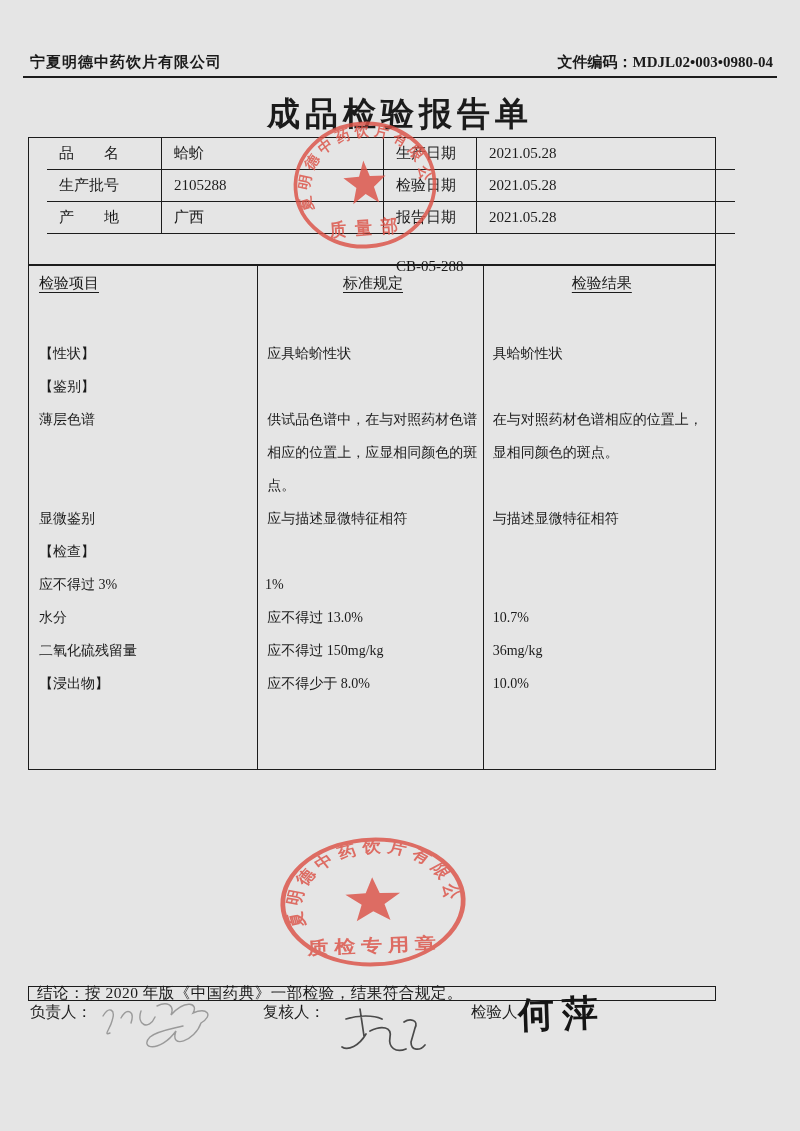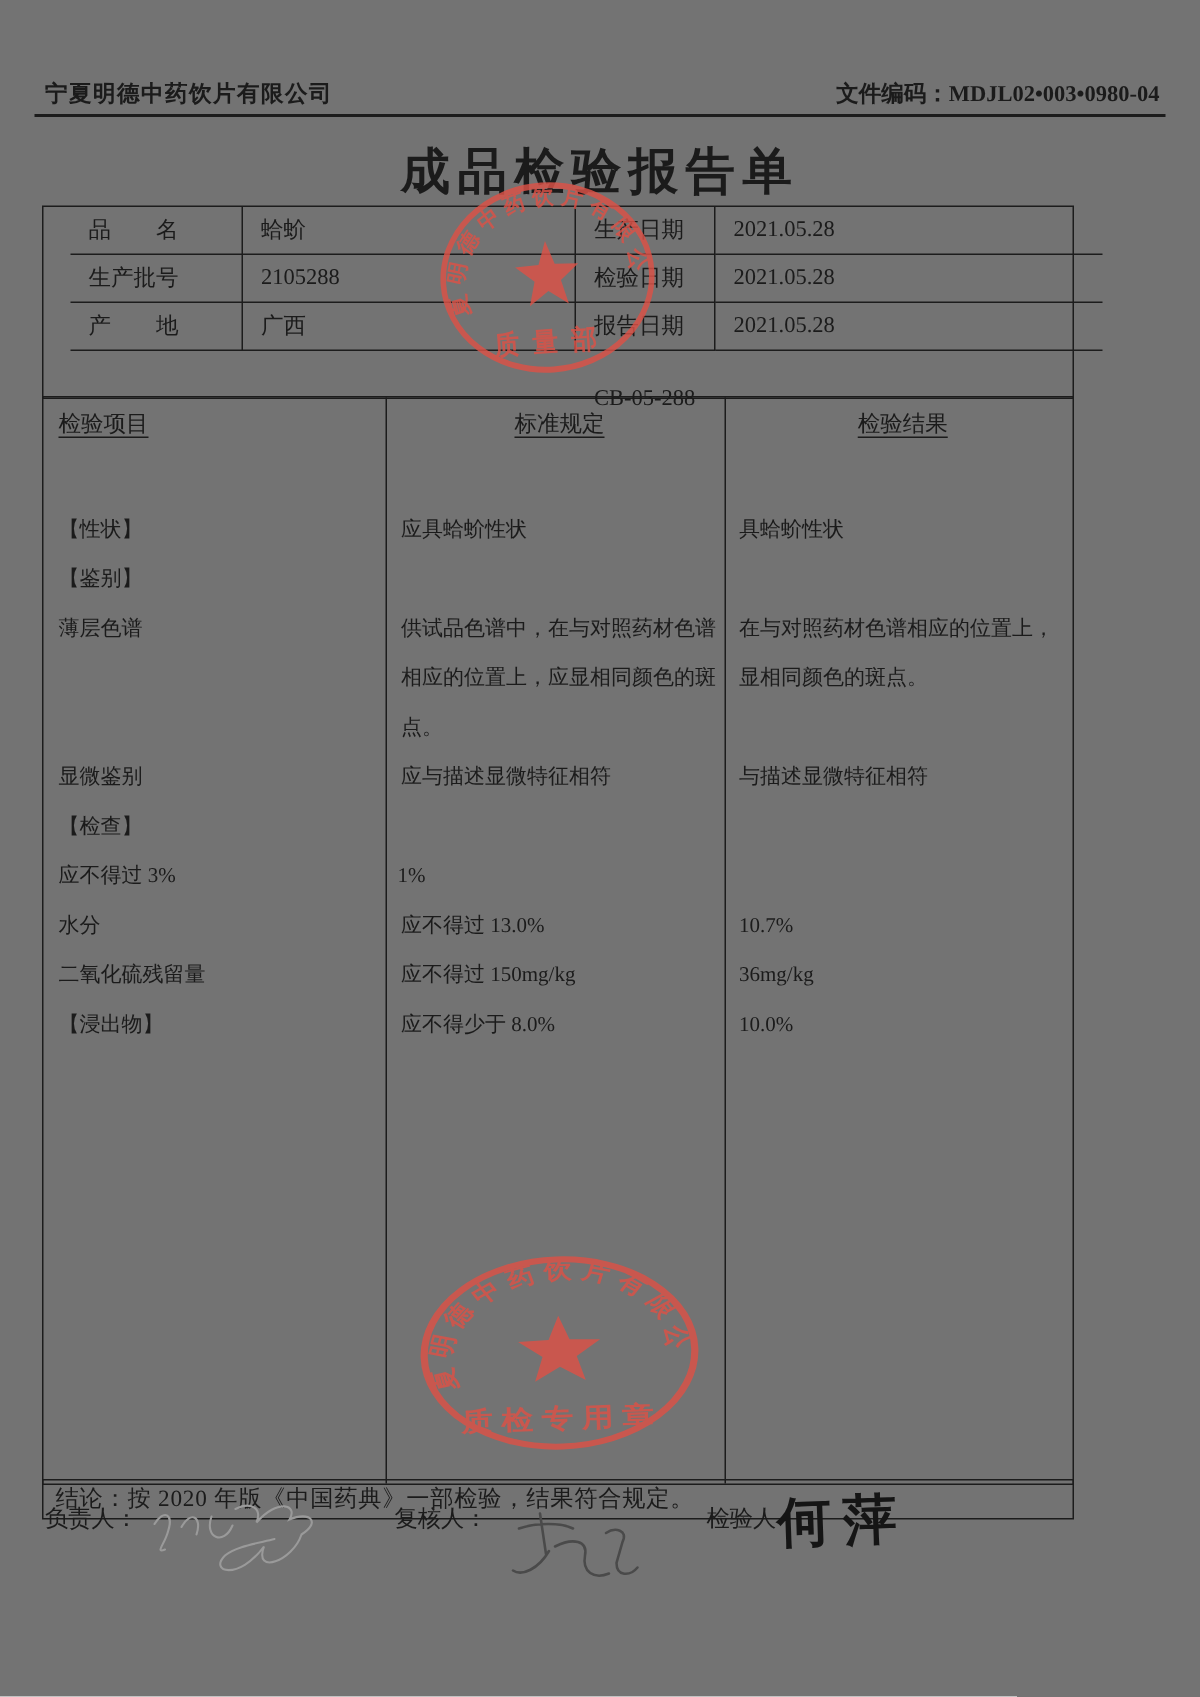--- a/index.html
+++ b/index.html
@@ -1,17 +1,17 @@
 <!DOCTYPE html>
 <html><head>
 <meta charset="utf-8">
 <style>
   html,body{margin:0;padding:0;background:#fff;}
   .page{
-    position:relative;width:800px;height:1131px;background:#737373;overflow:hidden;
+    position:relative;width:800px;height:1131px;background:#e5e5e5;overflow:hidden;
     font-family:"Liberation Serif","DejaVu Serif",serif;color:#1b1b1b;
   }
   
   .hdr-left{position:absolute;left:30px;top:53px;font-size:15px;font-weight:bold;letter-spacing:1px;}
   .hdr-right{position:absolute;right:27px;top:53px;font-size:15px;font-weight:bold;}
   .hdr-rule{position:absolute;left:23px;top:76px;width:754px;height:2px;background:#1c1c1c;}
   .title{position:absolute;left:0;top:82px;width:100%;text-align:center;
          font-size:33px;font-weight:bold;letter-spacing:5px;margin-top:10px;}
   
   .info-table{
@@ -25,37 +25,37 @@
   .info-table > div{
     box-sizing:border-box;display:flex;align-items:center;
     padding-left:12px;border-right:1.5px solid #1c1c1c;border-bottom:1.5px solid #1c1c1c;
   }
   .info-table > div.lastcol{border-right:none;}
   .info-table > div.lastrow{border-bottom:none;}
   .info-table > div.span12{grid-column:1/3;}
   .info-table > div.span34{grid-column:3/5;}
   
   .main-table{
-    position:absolute;left:28px;top:264px;width:688px;height:726px;
+    position:absolute;left:28px;top:264px;width:688px;height:506px;
     box-sizing:border-box;border:1.5px solid #1c1c1c;font-size:14px;padding-left:29px;
   }
   .vline{position:absolute;top:0;bottom:0;width:1.5px;background:#1c1c1c;}
   .vline.v1{left:227.5px;}
   .vline.v2{left:453.5px;}
   .mt-rows{position:absolute;left:0;top:0;width:100%;}
   .r{display:flex;min-height:33px;line-height:33px;}
   .r .c1{width:229px;box-sizing:border-box;padding-left:10px;}
   .r .c2{width:226px;box-sizing:border-box;padding:0 4px 0 10px;white-space:pre-wrap;}
   .r .c3{width:233px;box-sizing:border-box;padding:0 4px 0 10px;white-space:pre-wrap;}
   .r.head{height:72px;line-height:22px;padding-top:7px;box-sizing:border-box;font-size:15px;}
   .r.head .c2,.r.head .c3{text-align:center;}
   .r.head span{text-decoration:underline;text-underline-offset:4px;}
   
   .conclusion{
-    position:absolute;left:28px;top:986px;width:688px;height:27px;box-sizing:border-box;
+    position:absolute;left:28px;top:986px;width:688px;height:15px;box-sizing:border-box;
     border:1.5px solid #1c1c1c;display:flex;align-items:center;padding-left:8px;
     font-size:15.5px;letter-spacing:.5px;
   }
   
   .signs{position:absolute;left:0;top:994px;width:800px;height:80px;font-size:15.5px;}
   .sig-label{position:absolute;top:8px;}
   .lab1{left:30px;} .lab2{left:263px;} .lab3{left:471px;}
   .sig-svg{position:absolute;}
   .sig1{left:95px;top:2px;} .sig2{left:332px;top:10px;}
   .sig3{

